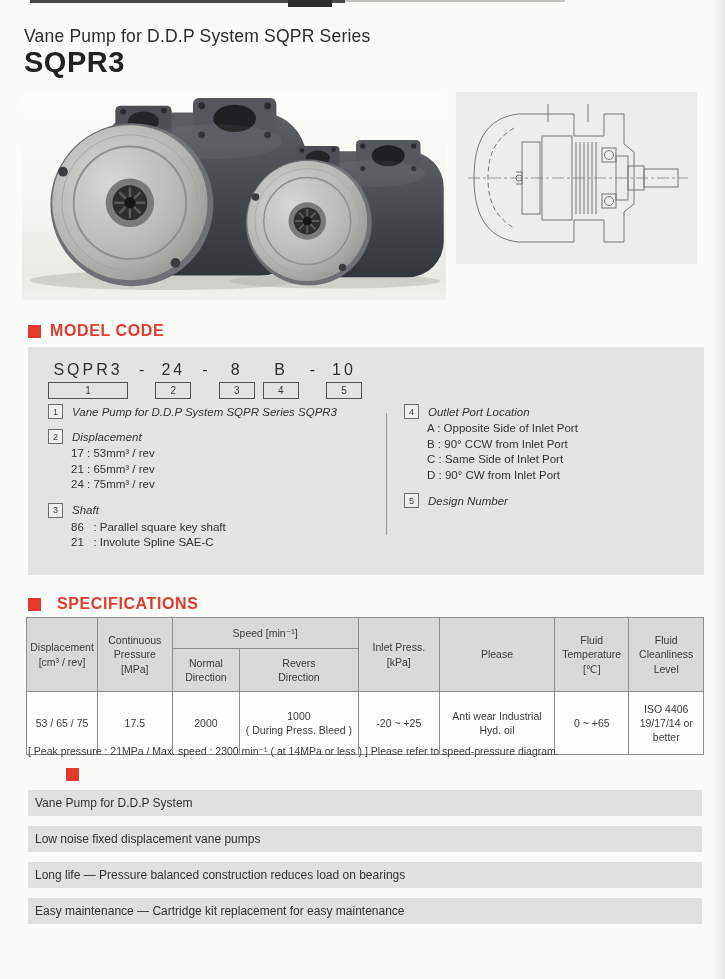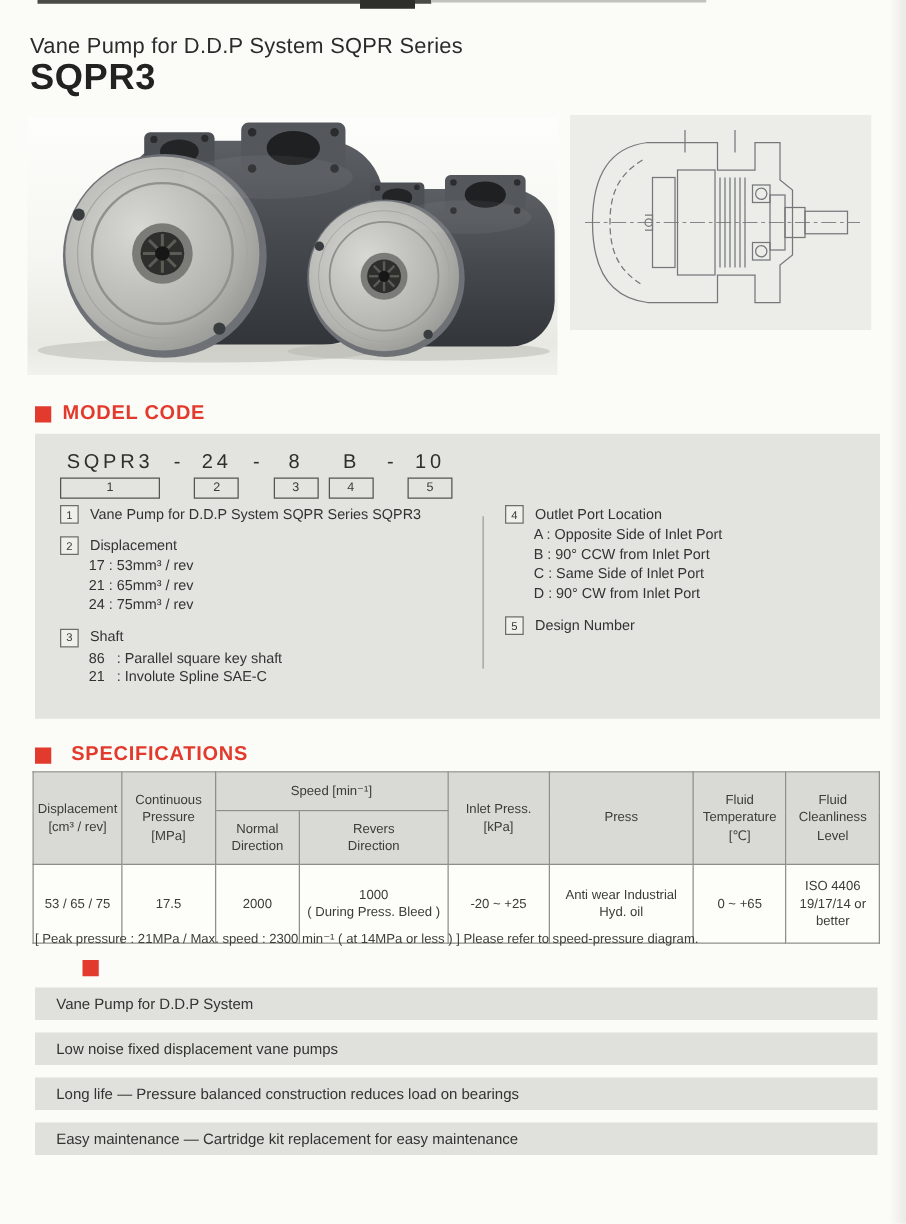--- a/index.html
+++ b/index.html
@@ -38,36 +38,36 @@
   .code-pair{display:flex;gap:9px;}
   .code-pair .code-seg:last-child .code-box{margin-left:-1px;}
 
   .mc-col{position:absolute;top:57px;}
   .mc-col-left{left:20px;width:330px;}
   .mc-col-right{left:376px;width:290px;}
   .mc-item{margin-bottom:10px;}
   .mc-item-head{display:flex;align-items:center;gap:9px;margin-bottom:2px;}
   .num-box{width:13px;height:13px;border:1px solid #6e6e68;background:#efefeb;
     display:flex;align-items:center;justify-content:center;font-size:9px;color:#3a3a36;flex:0 0 auto;}
-  .mc-title{font-size:11.5px;color:#333331;}
+  .mc-title{font-size:11.5px;color:#333331;font-style:italic;}
   .mc-line{font-size:11.5px;color:#333331;margin-left:23px;line-height:15.5px;white-space:pre;}
 
   .spec-table{position:absolute;left:26px;top:617px;width:678px;border-collapse:collapse;table-layout:fixed;}
   .spec-table th,.spec-table td{border:1px solid #8f8f89;text-align:center;vertical-align:middle;
     font-weight:normal;font-size:10.5px;color:#3b3b38;line-height:1.35;white-space:pre-line;padding:2px 3px;}
   .spec-table th{background:#d9d9d5;}
   .spec-table td{background:#fdfdfa;height:58px;}
   .spec-row1 th{height:26px;}
   .spec-row2 th{height:38px;}
 
   .spec-note{position:absolute;left:28px;top:745px;font-size:10.5px;color:#3d3d3a;}
 
   .features{position:absolute;left:28px;top:790px;width:674px;}
   .feature-bar{background:#e0e0dc;height:26px;margin-bottom:10px;display:flex;align-items:center;
-    padding-left:17px;font-size:12px;color:#333331;}
+    padding-left:7px;font-size:12px;color:#333331;}
 </style>
 </head>
 <body>
 
 <div class="top-strip-long"></div>
 <div class="top-strip-short"></div>
 <div class="top-strip-faint"></div>
 <div class="page-edge-right"></div>
 
 <div class="series-title">Vane Pump for D.D.P System SQPR Series</div>
@@ -254,21 +254,21 @@
   <tbody>
       <tr class="spec-row1">
     <th rowspan="2">Displacement
 [cm³ / rev]</th>
     <th rowspan="2">Continuous
 Pressure
 [MPa]</th>
     <th colspan="2">Speed [min⁻¹]</th>
     <th rowspan="2">Inlet Press.
 [kPa]</th>
-    <th rowspan="2">Press</th>
+    <th rowspan="2">Please</th>
     <th rowspan="2">Fluid
 Temperature
 [℃]</th>
     <th rowspan="2">Fluid
 Cleanliness
 Level</th>
   </tr>
   <tr class="spec-row2">
     <th>Normal
 Direction</th>

